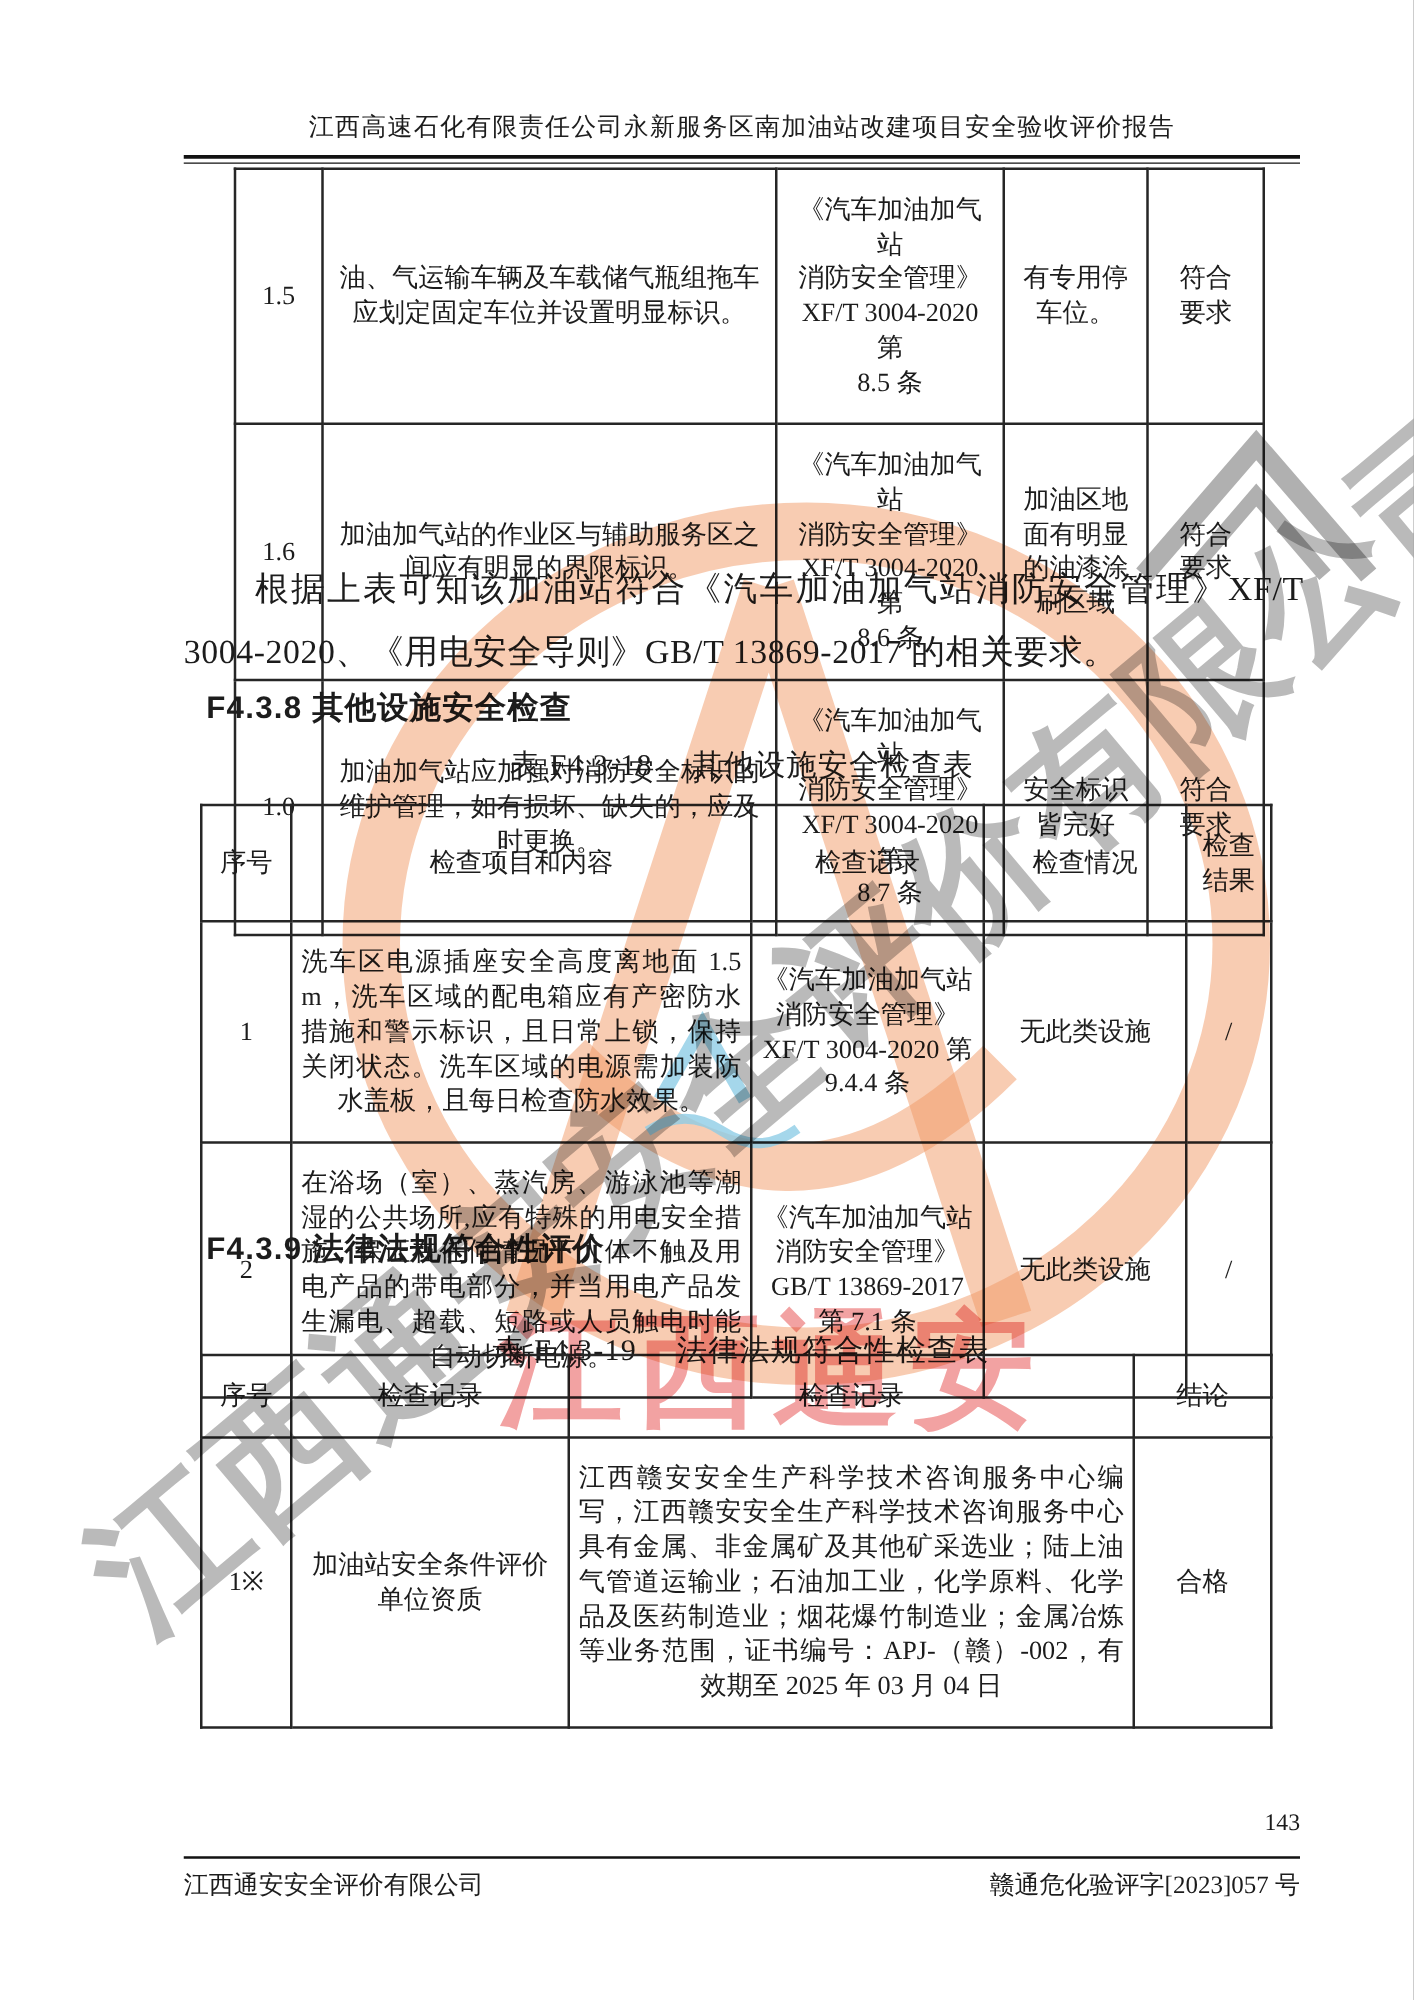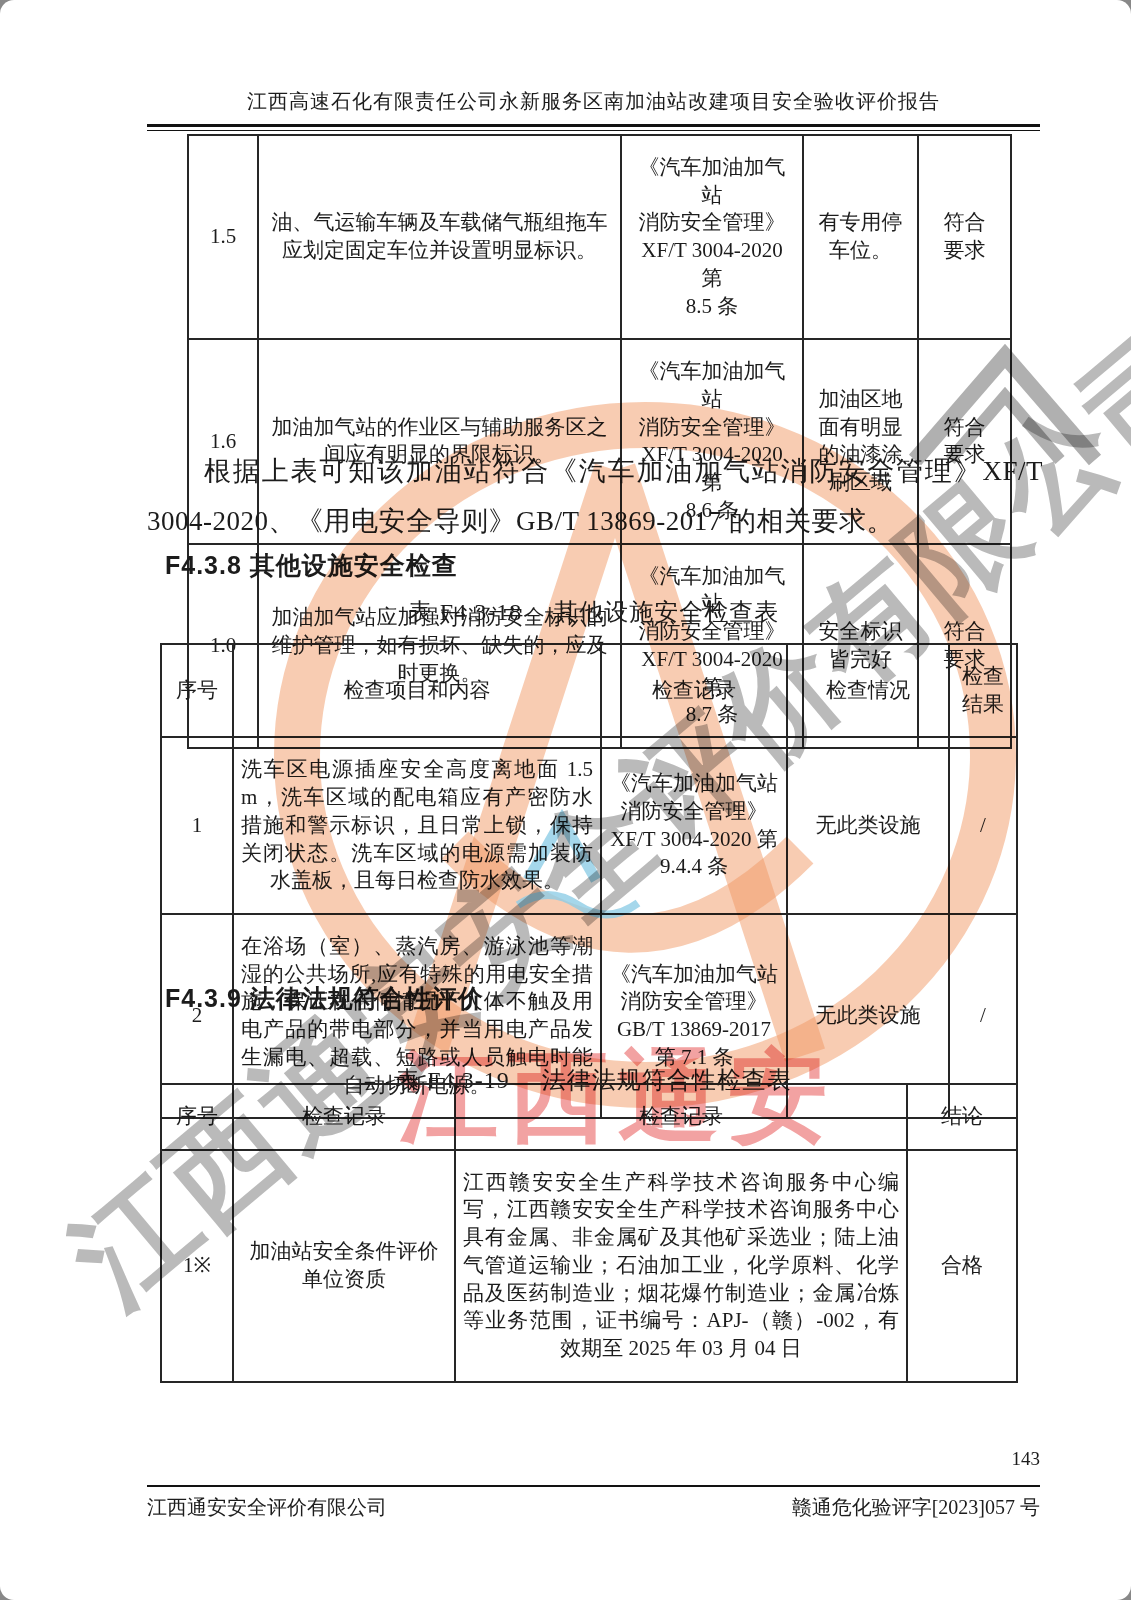--- a/index.html
+++ b/index.html
@@ -1,19 +1,19 @@
 <!DOCTYPE html>
 <html style="--wm-orange: #F29A66; --wm-red: #E85555; --wm-gray: #6F6F6F; --wm-blue: #8ECDE6;"><head>
 <meta charset="utf-8">
 <style>
   html,body{margin:0;padding:0;background:#888;}
   .page{
     position:relative;width:1131px;height:1600px;background:#ffffff;
     margin:0 auto;overflow:hidden;
-    font-family:"Liberation Serif","DejaVu Serif",serif;color:#1c1c1c;border-radius:14px;
+    font-family:"Liberation Serif","DejaVu Serif",serif;color:#1c1c1c;
   }
   .abs{position:absolute;}
   .content{z-index:1;}
   
   .doc-header{top:88px;left:147px;width:893px;text-align:center;
     font-size:20px;letter-spacing:1px;}
   .rule-a{top:124px;left:147px;width:893px;height:3px;background:#121212;}
   .rule-b{top:130px;left:147px;width:893px;height:1px;background:#121212;}
   
   table.doc{border-collapse:collapse;table-layout:fixed;}

